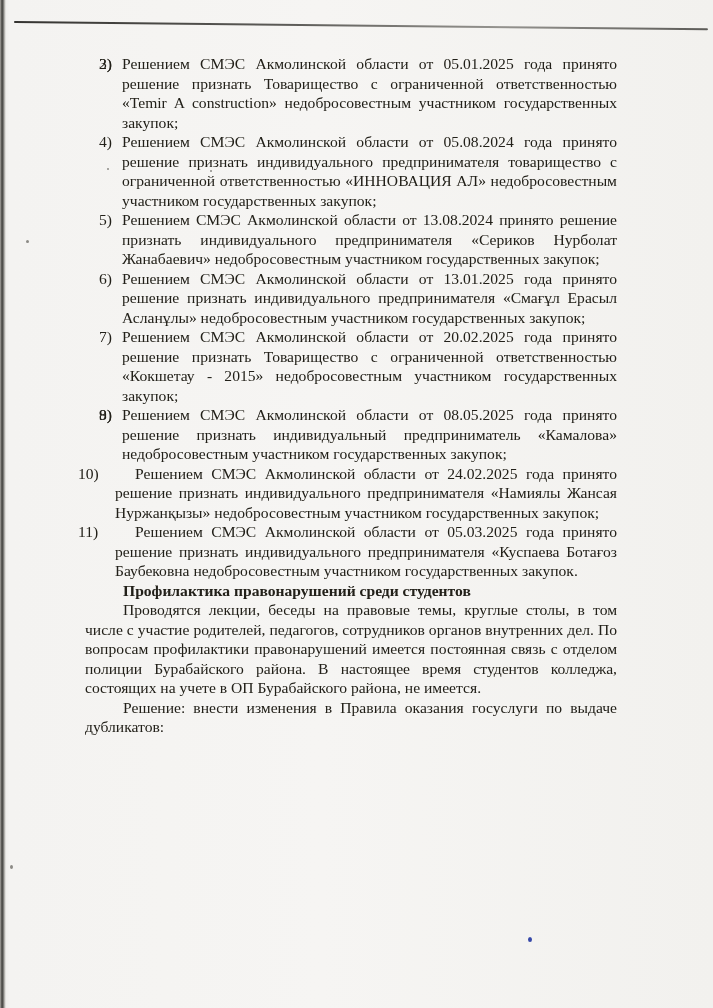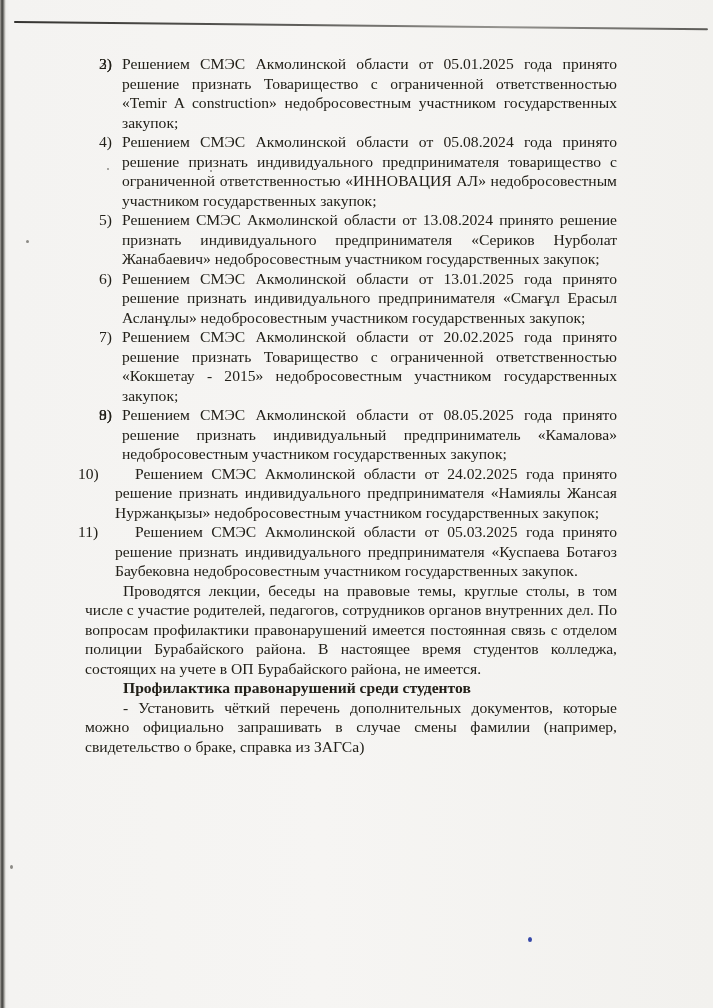--- a/index.html
+++ b/index.html
@@ -137,18 +137,18 @@
     </p>
     <p class="li wide">
       <span class="num">10)</span>
       <span>Решением СМЭС Акмолинской области от 24.02.2025 года принято решение признать индивидуального предпринимателя «Намиялы Жансая Нуржанқызы» недобросовестным участником государственных закупок;</span>
     </p>
     <p class="li wide">
       <span class="num">11)</span>
       <span>Решением СМЭС Акмолинской области от 05.03.2025 года принято решение признать индивидуального предпринимателя «Куспаева Ботағоз Баубековна недобросовестным участником государственных закупок.</span>
     </p>
 
+    <p class="para bold">Профилактика правонарушений среди студентов</p>
     <p class="para">Проводятся лекции, беседы на правовые темы, круглые столы, в том числе с участие родителей, педагогов, сотрудников органов внутренних дел. По вопросам профилактики правонарушений имеется постоянная связь с отделом полиции Бурабайского района. В настоящее время студентов колледжа, состоящих на учете в ОП Бурабайского района, не имеется.</p>
-    <p class="para bold">Профилактика правонарушений среди студентов</p>
-    <p class="para">- Установить чёткий перечень дополнительных документов, которые можно официально запрашивать в случае смены фамилии (например, свидетельство о браке, справка из ЗАГСа)</p>
+    <p class="para">Решение: внести изменения в Правила оказания госуслуги по выдаче дубликатов:</p>
 
   </div>
 </div>
 
 </body></html>

